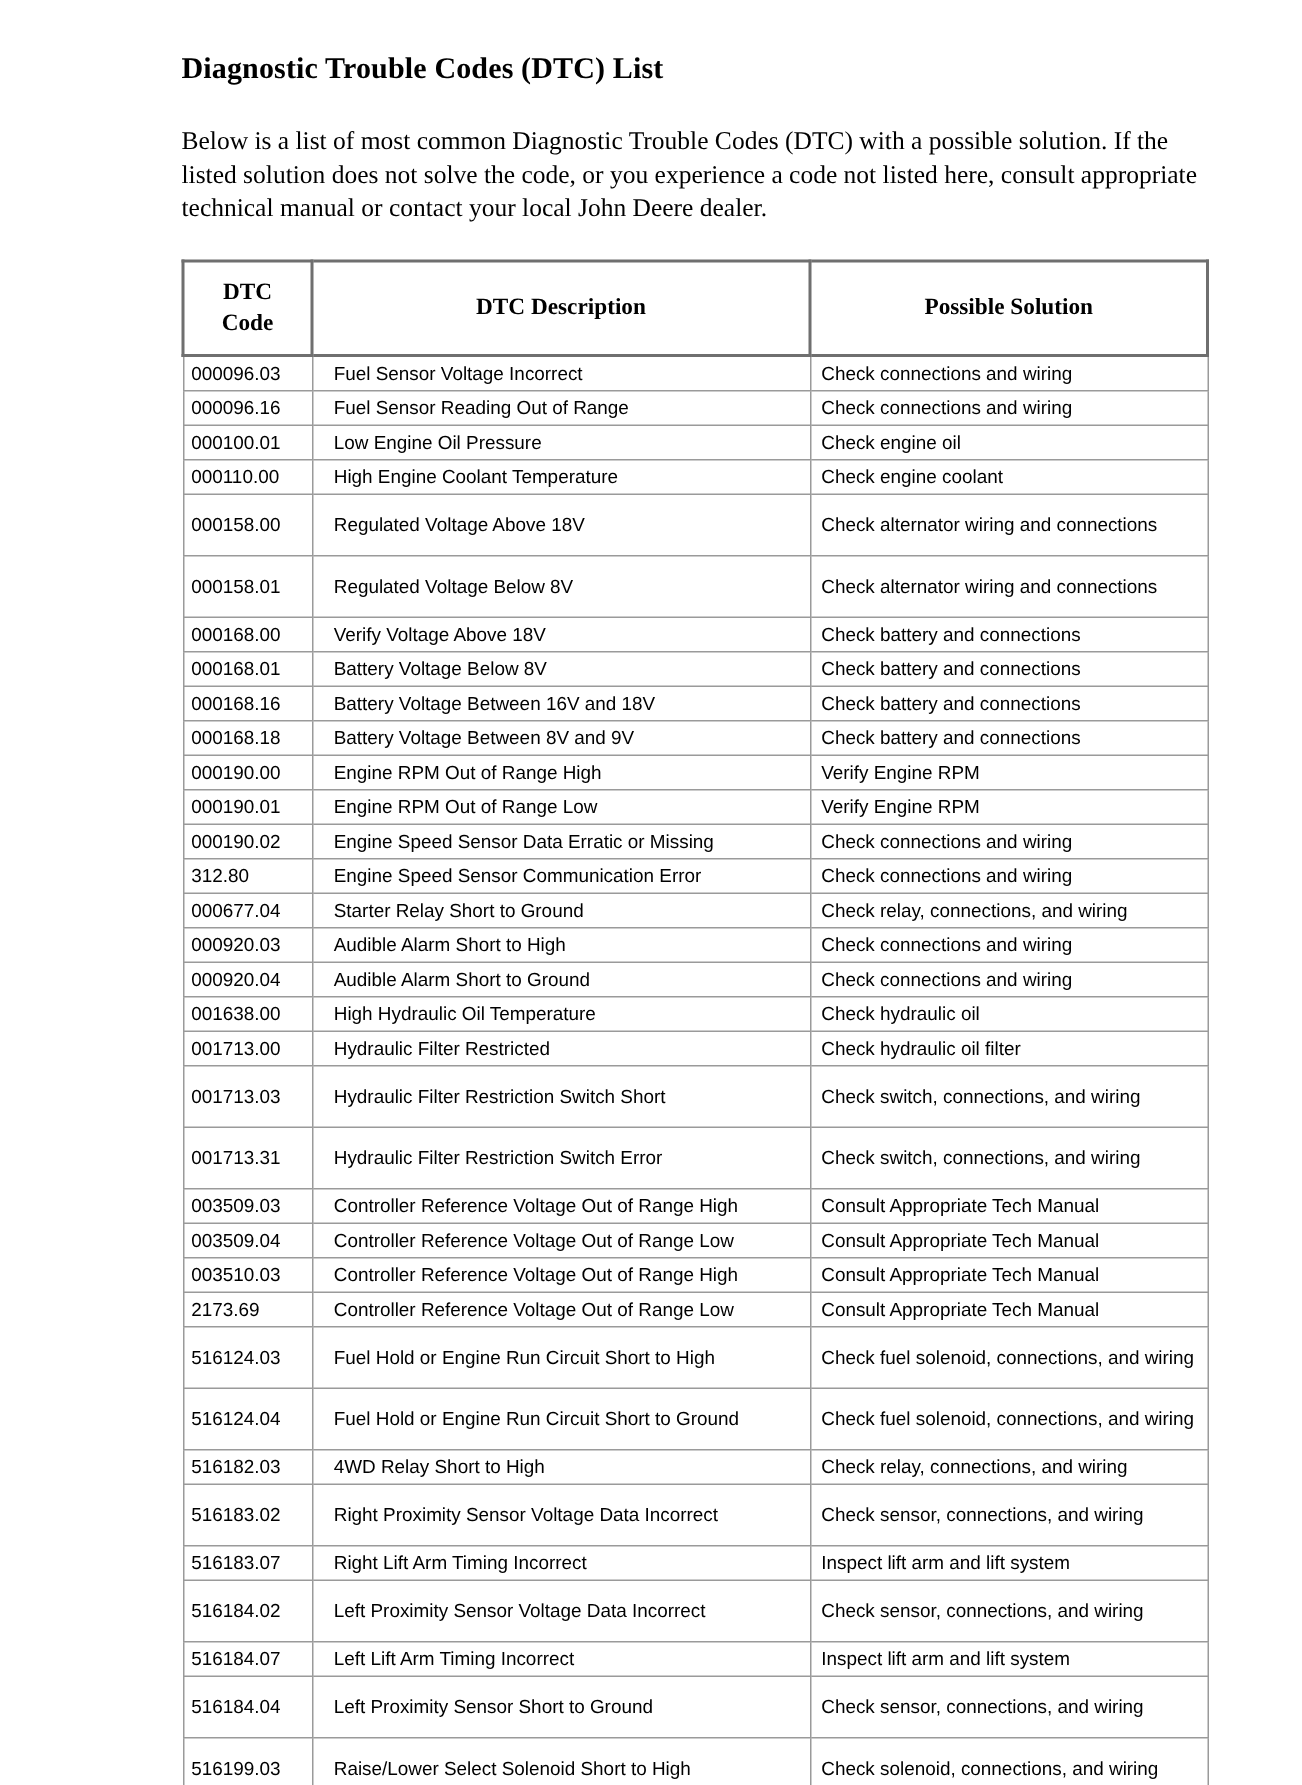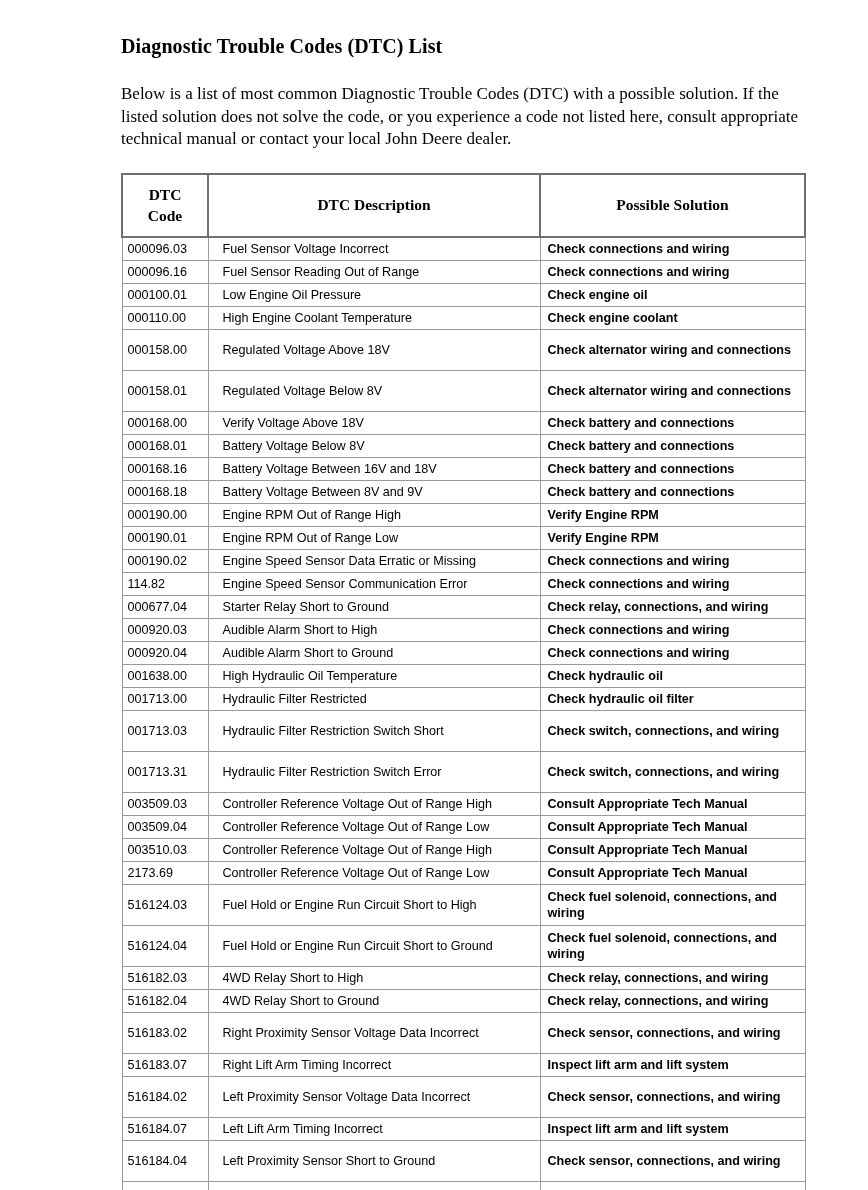--- a/index.html
+++ b/index.html
@@ -69,21 +69,20 @@
   }
   table.dtc tbody td.code {
     padding-left: 5px;
     white-space: nowrap;
   }
   table.dtc tbody td.desc {
     padding-left: 14px;
   }
   table.dtc tbody td.sol {
     padding-left: 7px;
-    font-weight: bold;
   }
   table.dtc tbody tr.tall td {
     height: 34px;
   }
 </style>
 </head>
 <body>
 
 <div class="page">
 
@@ -167,21 +166,21 @@
           <td class="code">000190.01</td>
           <td class="desc">Engine RPM Out of Range Low</td>
           <td class="sol">Verify Engine RPM</td>
         </tr>
         <tr>
           <td class="code">000190.02</td>
           <td class="desc">Engine Speed Sensor Data Erratic or Missing</td>
           <td class="sol">Check connections and wiring</td>
         </tr>
         <tr>
-          <td class="code">114.82</td>
+          <td class="code">312.80</td>
           <td class="desc">Engine Speed Sensor Communication Error</td>
           <td class="sol">Check connections and wiring</td>
         </tr>
         <tr>
           <td class="code">000677.04</td>
           <td class="desc">Starter Relay Short to Ground</td>
           <td class="sol">Check relay, connections, and wiring</td>
         </tr>
         <tr>
           <td class="code">000920.03</td>
@@ -241,25 +240,20 @@
         <tr class="tall">
           <td class="code">516124.04</td>
           <td class="desc">Fuel Hold or Engine Run Circuit Short to Ground</td>
           <td class="sol">Check fuel solenoid, connections, and wiring</td>
         </tr>
         <tr>
           <td class="code">516182.03</td>
           <td class="desc">4WD Relay Short to High</td>
           <td class="sol">Check relay, connections, and wiring</td>
         </tr>
-        <tr>
-          <td class="code">516182.04</td>
-          <td class="desc">4WD Relay Short to Ground</td>
-          <td class="sol">Check relay, connections, and wiring</td>
-        </tr>
         <tr class="tall">
           <td class="code">516183.02</td>
           <td class="desc">Right Proximity Sensor Voltage Data Incorrect</td>
           <td class="sol">Check sensor, connections, and wiring</td>
         </tr>
         <tr>
           <td class="code">516183.07</td>
           <td class="desc">Right Lift Arm Timing Incorrect</td>
           <td class="sol">Inspect lift arm and lift system</td>
         </tr>

